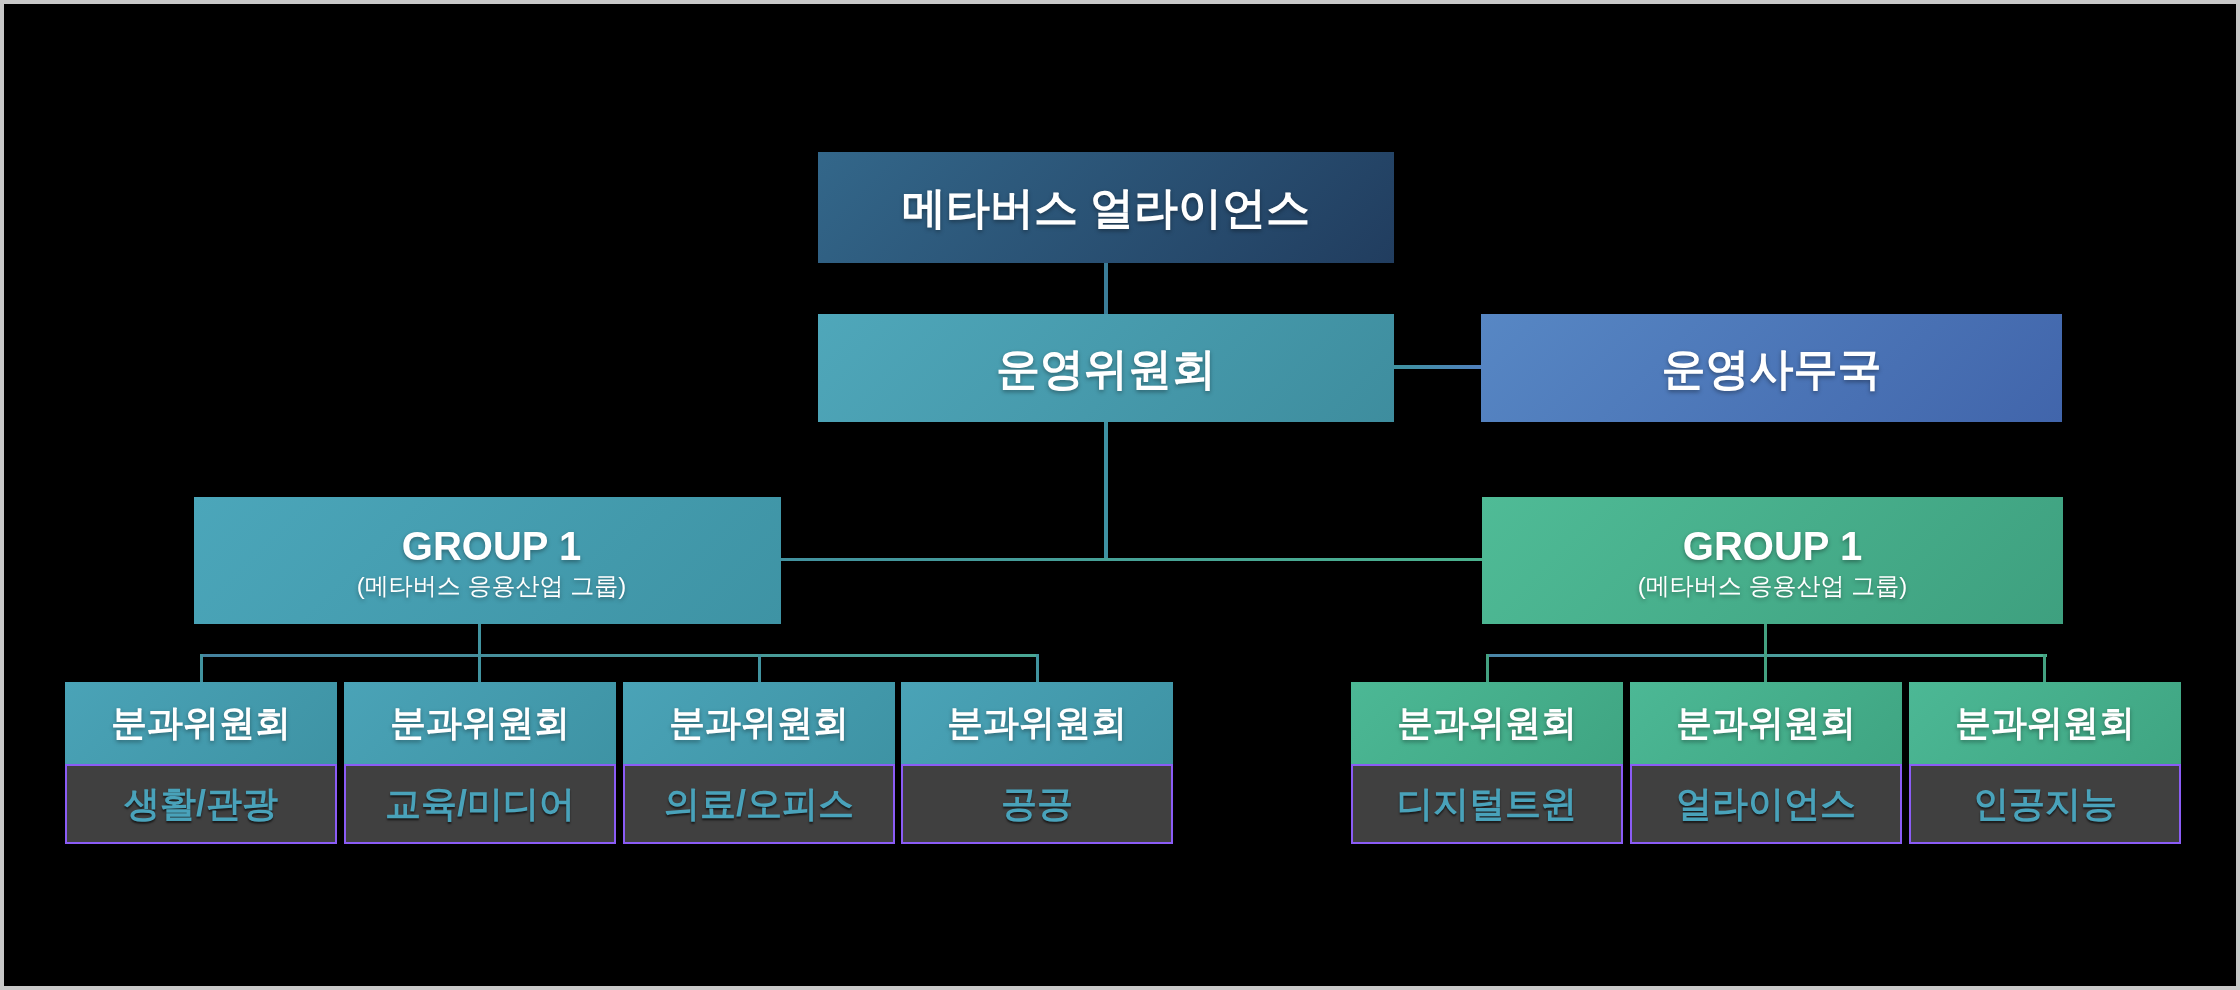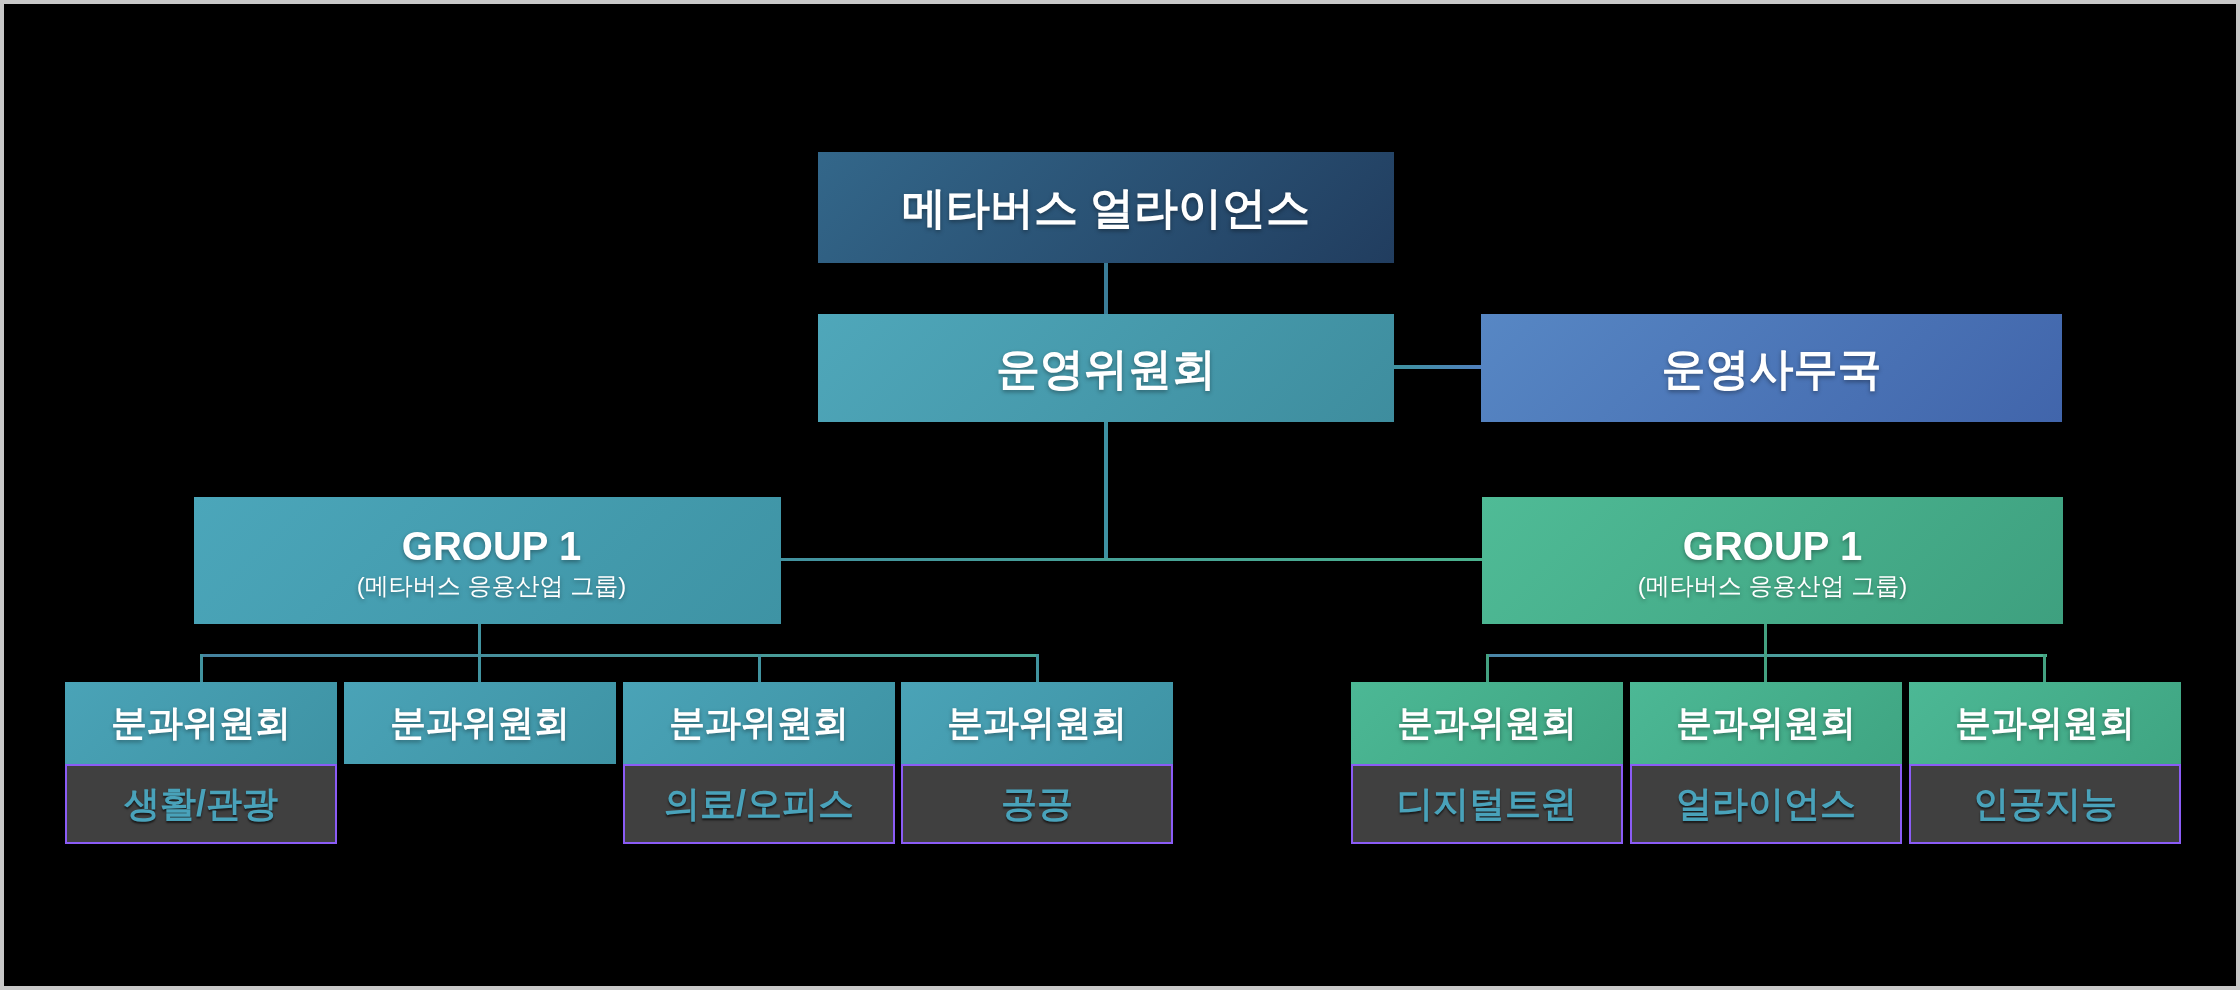--- a/index.html
+++ b/index.html
@@ -90,20 +90,21 @@
     <span class="group-name">GROUP 1</span>
     <span class="group-subtitle">(메타버스 응용산업 그룹)</span>
   </div>
 
   <div class="sub" style="left:61px;">
     <div class="sub-header sub-header-teal">분과위원회</div>
     <div class="sub-body">생활/관광</div>
   </div>
   <div class="sub" style="left:340px;">
     <div class="sub-header sub-header-teal">분과위원회</div>
+    <div class="sub-body">교육/미디어</div>
   </div>
   <div class="sub" style="left:619px;">
     <div class="sub-header sub-header-teal">분과위원회</div>
     <div class="sub-body">의료/오피스</div>
   </div>
   <div class="sub" style="left:897px;">
     <div class="sub-header sub-header-teal">분과위원회</div>
     <div class="sub-body">공공</div>
   </div>
 

